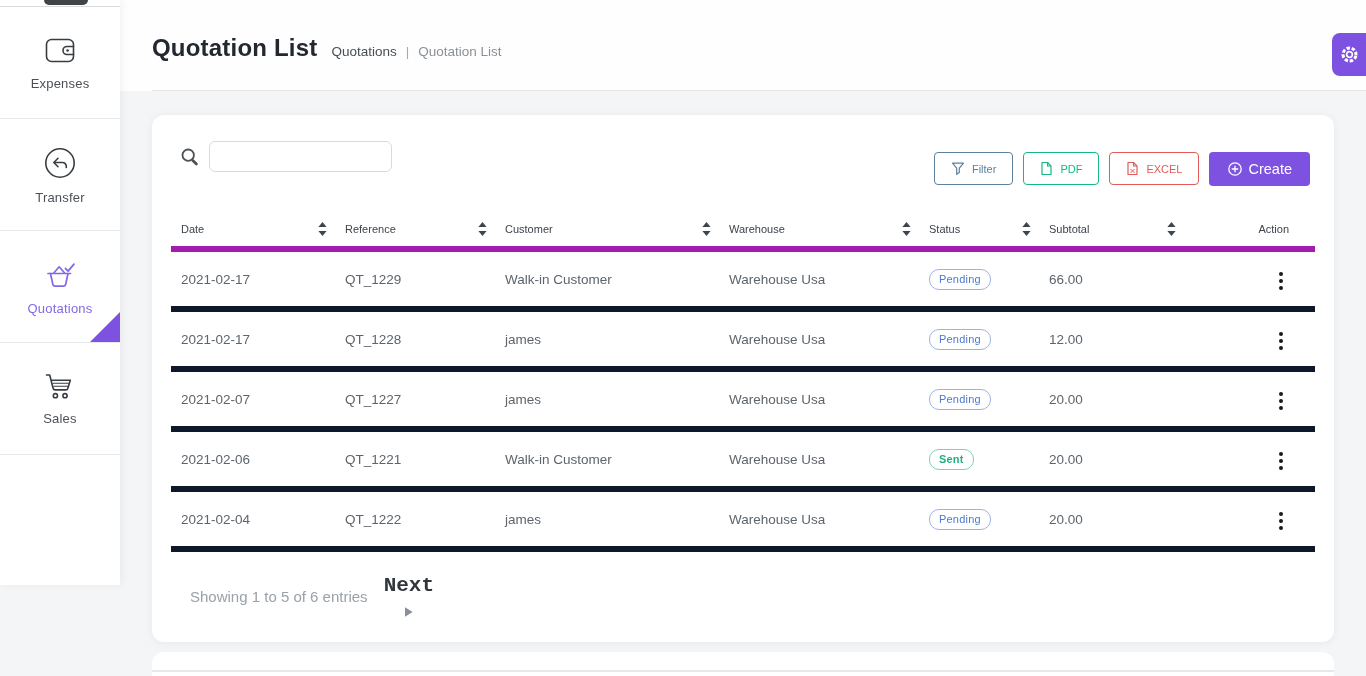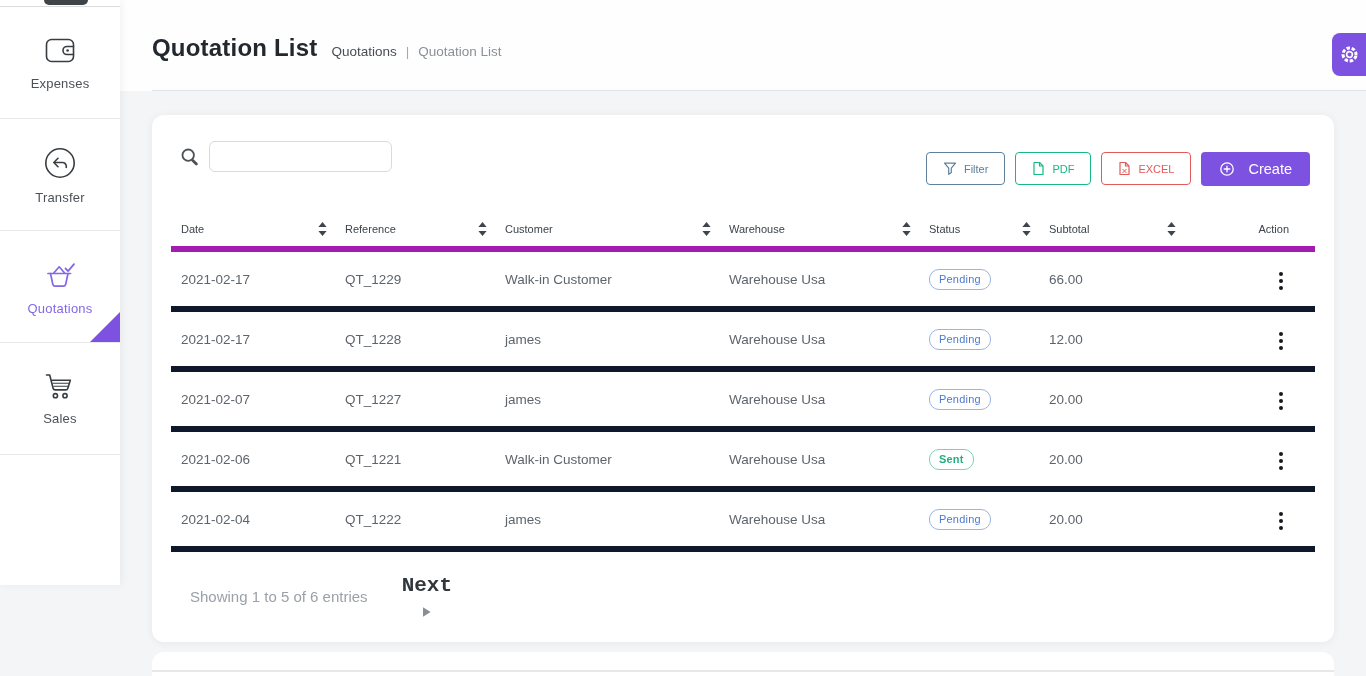--- a/index.html
+++ b/index.html
@@ -43,21 +43,21 @@
   .search-group { display:flex; align-items:center; gap:9px; }
   .search-input { width:183px; height:31px; border:1px solid #d8dadd; border-radius:6px; outline:none;
                   font-size:14px; padding:0 10px; color:#3d434a; }
   .btn-group { display:flex; gap:10px; margin-top:11px; }
   .btn { display:flex; align-items:center; gap:7px; border-radius:4px; cursor:pointer; background:#fff;
          font-family:inherit; font-size:11px; padding:0 16px; height:33px; }
   .btn-filter { border:1px solid var(--filter,#5e809c); color:var(--filter,#5e809c); }
   .btn-pdf    { border:1px solid var(--pdf,#16b985);   color:var(--pdf,#16b985); }
   .btn-excel  { border:1px solid var(--excel,#e15b5b); color:var(--excel,#e15b5b); }
   .btn-create { border:none; background:var(--accent,#7e52e0); color:#fff; font-size:14.5px;
-                height:34px; padding:0 18px; gap:13px; }
+                height:34px; padding:0 18px; gap:5px; }
 
   
   .tbl-wrap { margin:26px 19px 0 19px; }
   table { width:100%; border-collapse:collapse; table-layout:fixed; }
   col.c1{width:164px} col.c2{width:160px} col.c3{width:224px} col.c4{width:200px}
   col.c5{width:120px} col.c6{width:145px} col.c7{width:auto}
   thead th { height:37px; border-bottom:6px solid #a21caf; font-weight:400; font-size:11px;
              color:#3c434b; text-align:left; padding:0 8px 0 10px; }
   .th-flex { display:flex; align-items:center; justify-content:space-between; cursor:pointer; }
   th.action-col, td.action-col { text-align:right; padding-right:26px; }
@@ -72,21 +72,21 @@
 
   
   .card-footer { display:flex; justify-content:space-between; align-items:center;
                  padding:22px 48px 0 38px; }
   .rpp { display:flex; align-items:center; gap:16px; font-size:15px; color:#5b6067; }
   .select-wrap { position:relative; }
   .rpp-select { appearance:none; -webkit-appearance:none; width:52px; height:33px;
                 border:1.6px solid #43484e; border-radius:4px; background:#fff; font-family:inherit;
                 font-size:15.5px; color:#222; padding:0 0 0 11px; cursor:pointer; outline:none; }
   .select-chev { position:absolute; right:7px; top:14px; pointer-events:none; }
-  .footer-right { display:flex; align-items:center; gap:34px; }
+  .footer-right { display:flex; align-items:center; gap:16px; }
   .showing { font-size:15px; color:#9aa1a8; }
   .next-btn { display:flex; align-items:center; gap:9px; background:none; border:none; cursor:pointer;
               font-family:Liberation Mono, monospace; font-size:21px; font-weight:bold; color:#32373d;flex-direction:column; }
 
   .next-card { margin:10px 0 0 0; height:40px; background:#fff; border-radius:12px 12px 0 0; }
   .next-card-line { height:20px; border-bottom:2px solid #e8e8e8; }
 
   svg { display:block; }
 </style>
 </head>

